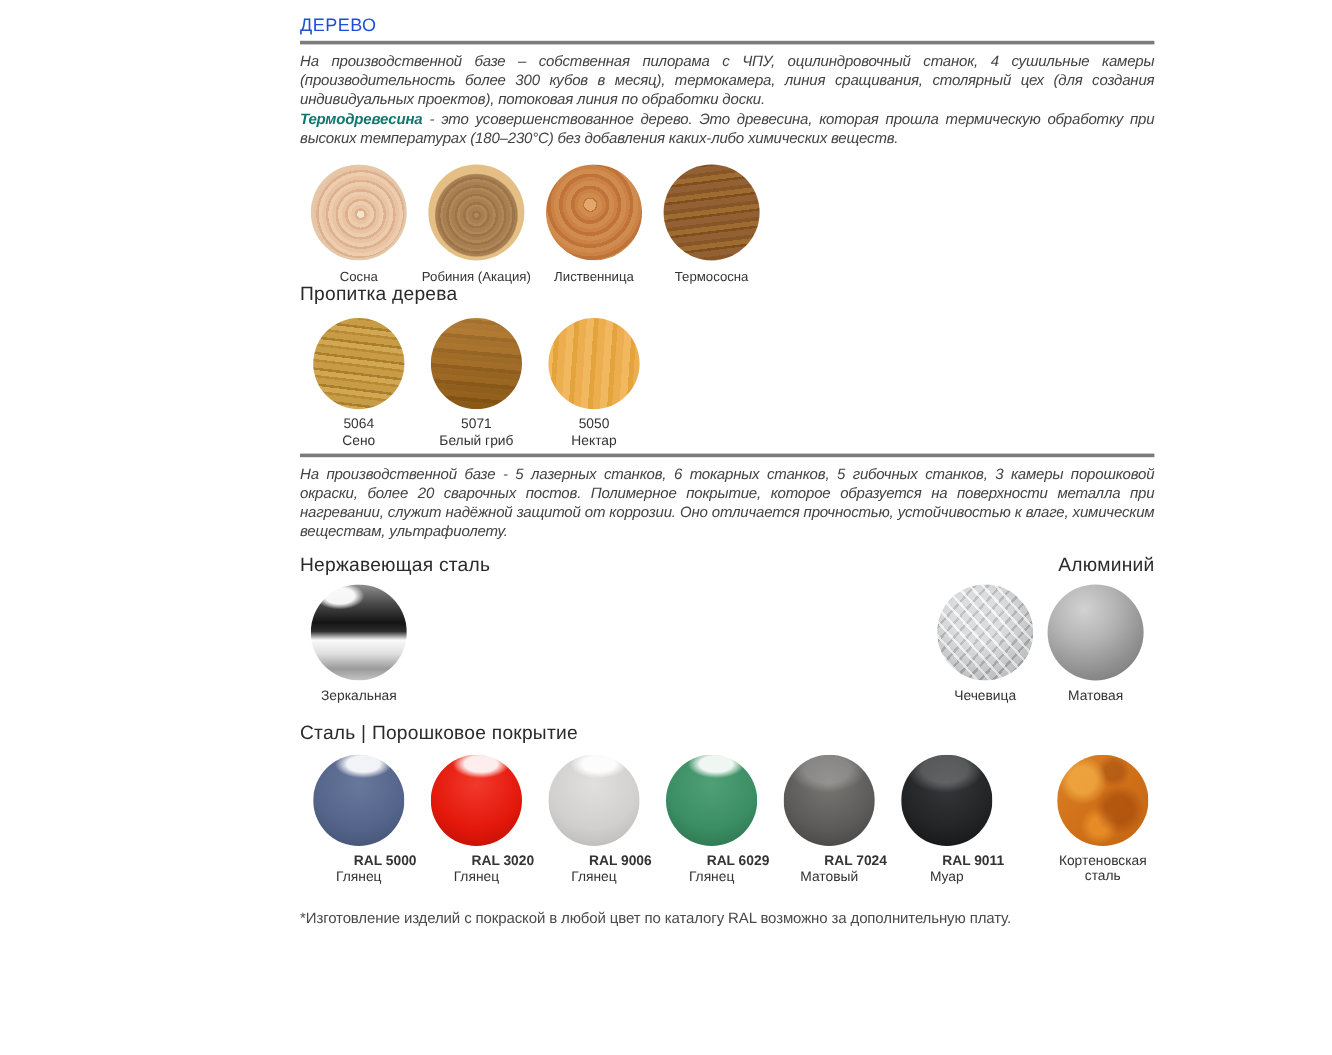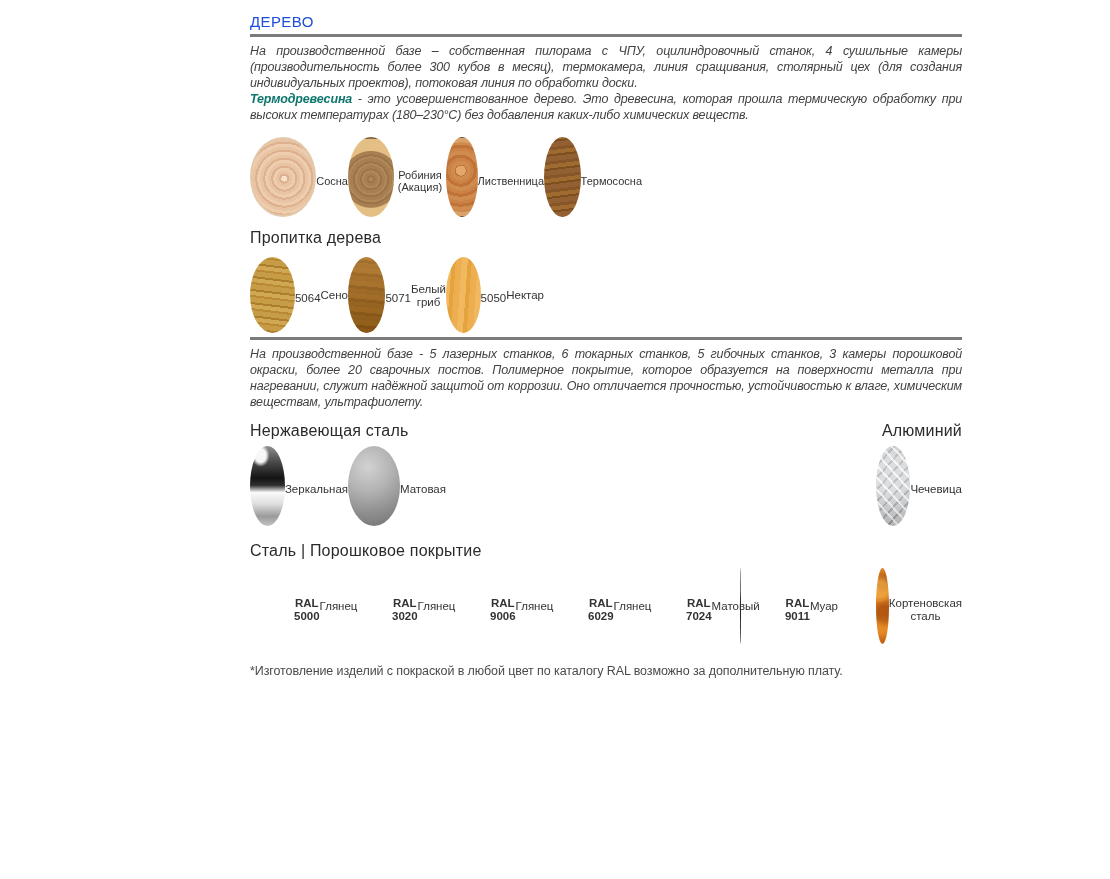--- a/index.html
+++ b/index.html
@@ -16,21 +16,21 @@
 
   .subhead{font-size:16px;color:#2a2a2a;letter-spacing:.2px;}
   .subhead-row{display:flex;justify-content:space-between;align-items:baseline;margin-top:12px;}
   .mt16{margin-top:16px;}
 
   .row{display:flex;}
   .row-wood{margin-top:14px;}
   .row-impreg{margin-top:10px;}
   .row-steel{margin-top:6px;}
   .row-ral{margin-top:8px;}
-  .sw{width:98px;display:flex;flex-direction:row;align-items:center;justify-content:space-between;}
+  .sw{width:98px;display:flex;flex-direction:column;align-items:center;}
   .sw-right{margin-left:auto;width:86px;}
   .lbl{margin-top:8px;font-size:11px;line-height:12px;color:#333;text-align:center;}
   .lbl2{margin-top:7px;font-size:11.5px;line-height:12.5px;color:#333;text-align:center;}
   .codeb{font-weight:700;padding-left:44px;}
 
   .circ{display:block;width:80px;height:80px;border-radius:50%;position:relative;}
   .circ76{width:76px;height:76px;}
 
   
   .c-sosna{background:
@@ -112,21 +112,21 @@
       <div class="sw">
         <span class="circ c-larch"></span>
         <span class="lbl">Лиственница</span>
       </div>
       <div class="sw">
         <span class="circ c-thermo"></span>
         <span class="lbl">Термососна</span>
       </div>
     </div>
 
-    <div class="subhead mt16" style="margin-top:12px;">Пропитка дерева</div>
+    <div class="subhead mt16" style="margin-top:0;">Пропитка дерева</div>
 
     <div class="row row-impreg">
       <div class="sw">
         <span class="circ circ76 c-5064"></span>
         <span class="lbl2">5064</span>
         <span class="lbl2" style="margin-top:1px;">Сено</span>
       </div>
       <div class="sw">
         <span class="circ circ76 c-5071"></span>
         <span class="lbl2">5071</span>
@@ -146,28 +146,28 @@
     <div class="subhead-row">
       <span class="subhead">Нержавеющая сталь</span>
       <span class="subhead">Алюминий</span>
     </div>
 
     <div class="row row-steel">
       <div class="sw">
         <span class="circ c-mirror"></span>
         <span class="lbl2">Зеркальная</span>
       </div>
-      <div class="sw">
-        <span class="circ c-matte-steel"></span>
-        <span class="lbl2">Матовая</span>
-      </div>
       <div class="sw sw-right">
         <span class="circ c-diamond"></span>
         <span class="lbl2">Чечевица</span>
       </div>
+      <div class="sw">
+        <span class="circ c-matte-steel"></span>
+        <span class="lbl2">Матовая</span>
+      </div>
     </div>
 
     <div class="subhead" style="margin-top:16px;">Сталь | Порошковое покрытие</div>
 
     <div class="row row-ral">
       <div class="sw">
         <span class="circ circ76 gloss ral5000"></span>
         <span class="lbl2 codeb">RAL 5000</span>
         <span class="lbl2" style="margin-top:1px;">Глянец</span>
       </div>

